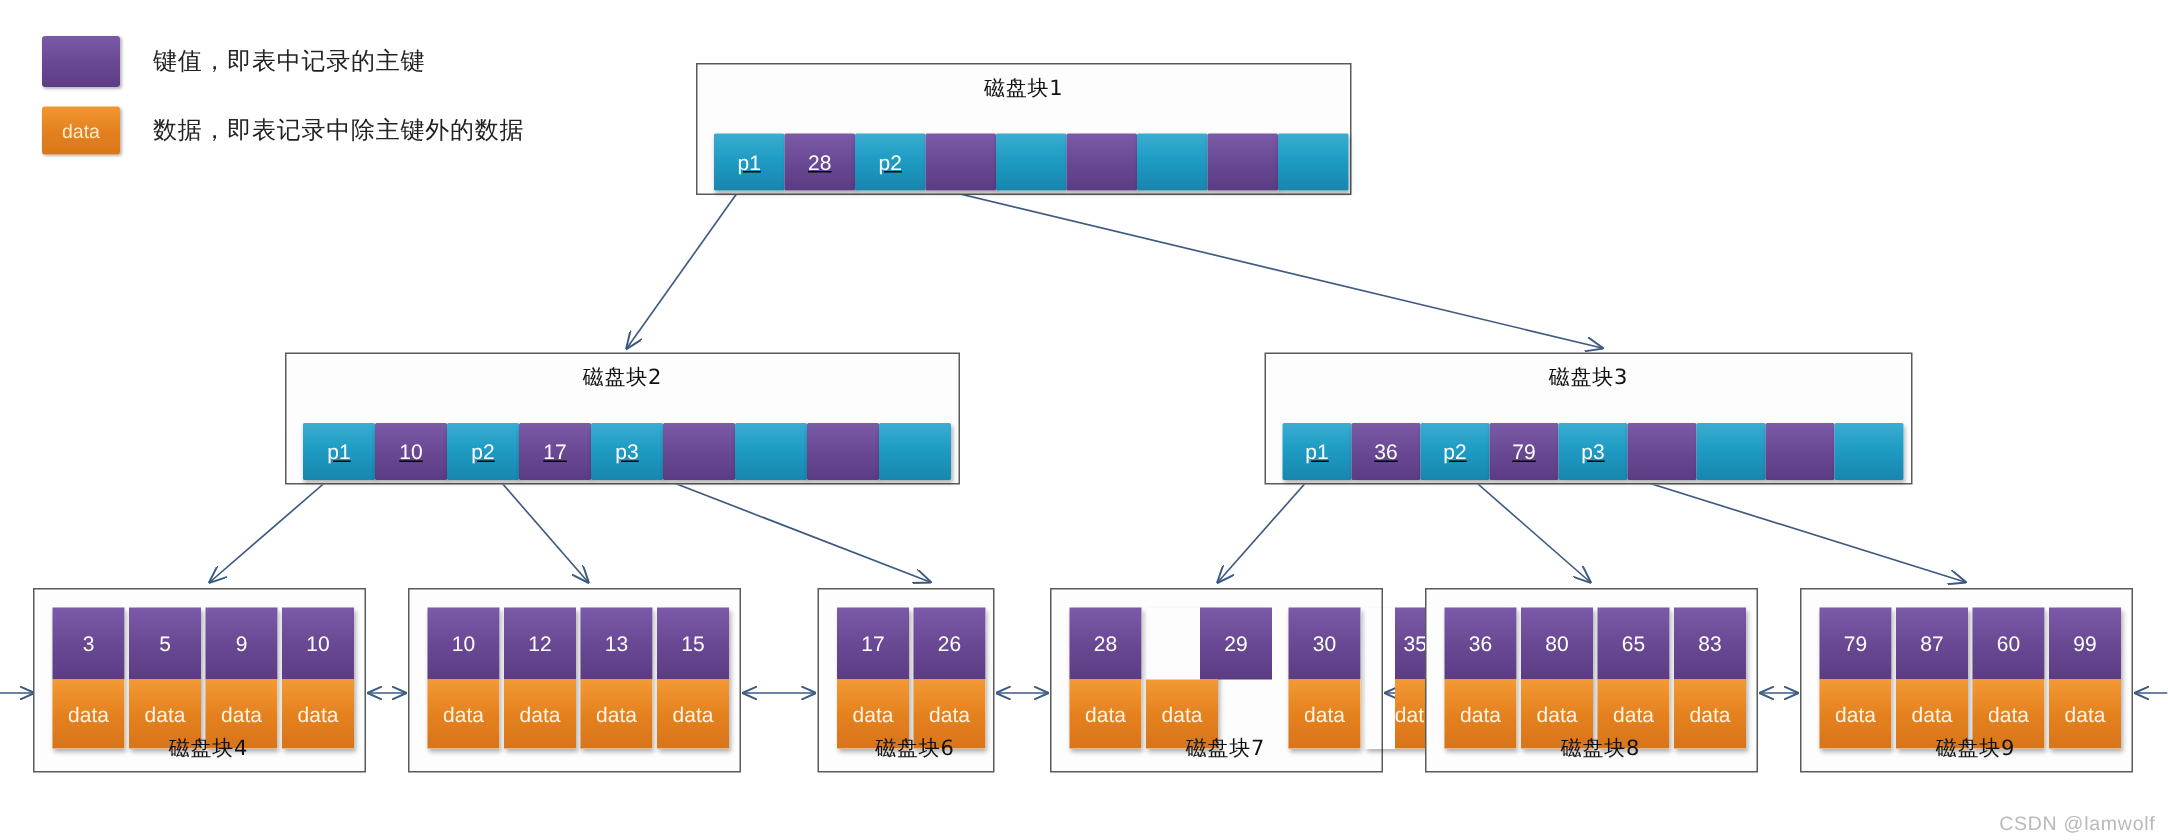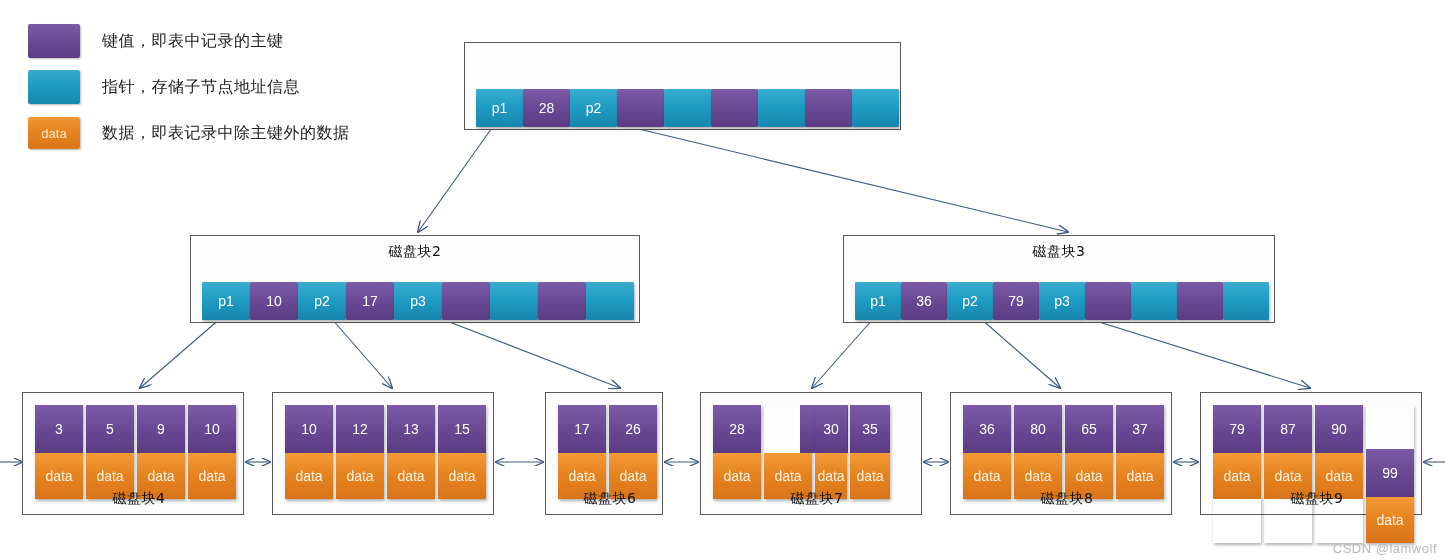--- a/index.html
+++ b/index.html
@@ -48,21 +48,21 @@
     box-shadow:1px 2px 3px rgba(0,0,0,.30);
     border-radius:1px;
     font-family:"Liberation Sans","DejaVu Sans",sans-serif;
   }
   .c-key{background:linear-gradient(180deg,#7b5ba7 0%,#6b4a96 45%,#5b3c83 100%);}
   .c-ptr{background:linear-gradient(180deg,#3aadd0 0%,#1f9cc4 45%,#1886ad 100%);}
   .c-data{background:linear-gradient(180deg,#f29a36 0%,#e5821e 50%,#d8741a 100%);color:#fff4e4;}
 
   
   .inode .node-title{margin-top:7px;}
-  .inode .cells{position:absolute;left:11px;}
+  .inode .cells{position:absolute;left:11px;text-decoration:underline;}
   .inode .cell{height:38px;}
 
   
   .leaf .cells{position:absolute;left:12px;top:12px;gap:3px;}
   .leaf .lcol{display:flex;flex-direction:column;box-shadow:1px 2px 3px rgba(0,0,0,.30);}
   .leaf .lcol .cell{box-shadow:none;border-radius:0;}
   .leaf .lcol .c-key{height:48px;}
   .leaf .lcol .c-data{height:46px;font-size:14px;}
   .leaf .node-title{position:absolute;left:12px;right:0;bottom:6px;}
 
@@ -109,31 +109,28 @@
         <line x1="1445" y1="462" x2="1424" y2="462" marker-end="url(#ahs)"></line>
       </g>
   </svg>
 
   <div class="legend">
     <div class="legend-row">
       <div class="legend-swatch sw-key"></div>
       <div class="legend-text">键值，即表中记录的主键</div>
     </div>
     <div class="legend-row">
-      <div class="legend-swatch sw-ptr"></div>
-      <div class="legend-text">指针，存储子节点地址信息</div>
-    </div>
-    <div class="legend-row">
       <div class="legend-swatch sw-data">data</div>
       <div class="legend-text">数据，即表记录中除主键外的数据</div>
     </div>
   </div>
 
   <div id="node-layer">
       <div class="node inode" style="left: 464px; top: 42px; width: 437px; height: 88px;">
+        <div class="node-title">磁盘块1</div>
         <div class="cells" style="top: 46px;">
           <div class="cell c-ptr" style="width: 47px;">p1</div>
           <div class="cell c-key" style="width: 47px;">28</div>
           <div class="cell c-ptr" style="width: 47px;">p2</div>
           <div class="cell c-key" style="width: 47px;"></div>
           <div class="cell c-ptr" style="width: 47px;"></div>
           <div class="cell c-key" style="width: 47px;"></div>
           <div class="cell c-ptr" style="width: 47px;"></div>
           <div class="cell c-key" style="width: 47px;"></div>
           <div class="cell c-ptr" style="width: 47px;"></div>
@@ -224,25 +221,25 @@
       <div class="node leaf" style="left: 700px; top: 392px; width: 222px; height: 123px;">
         <div class="cells">
           <div class="lcol" style="width: 48px;">
             <div class="cell c-key" style="width: 100%;">28</div>
             <div class="cell c-data" style="width: 100%;">data</div>
           </div>
           <div class="lcol" style="width: 48px;">
             <div class="cell c-key" style="width: 100%; margin-left: 36px;">29</div>
             <div class="cell c-data" style="width: 100%;">data</div>
           </div>
-          <div class="lcol" style="width: 32px;">
+          <div class="lcol" style="width: 48px; margin-left: 44px;">
             <div class="cell c-key" style="width: 100%;">30</div>
             <div class="cell c-data" style="width: 100%;">data</div>
           </div>
-          <div class="lcol" style="width: 40px;">
+          <div class="lcol" style="width: 27px; padding-left: 20px;">
             <div class="cell c-key" style="width: 100%;">35</div>
             <div class="cell c-data" style="width: 100%;">data</div>
           </div>
         </div>
         <div class="node-title">磁盘块7</div>
       </div>
       <div class="node leaf" style="left: 950px; top: 392px; width: 222px; height: 123px;">
         <div class="cells">
           <div class="lcol" style="width: 48px;">
             <div class="cell c-key" style="width: 100%;">36</div>
@@ -250,42 +247,42 @@
           </div>
           <div class="lcol" style="width: 48px;">
             <div class="cell c-key" style="width: 100%;">80</div>
             <div class="cell c-data" style="width: 100%;">data</div>
           </div>
           <div class="lcol" style="width: 48px;">
             <div class="cell c-key" style="width: 100%;">65</div>
             <div class="cell c-data" style="width: 100%;">data</div>
           </div>
           <div class="lcol" style="width: 48px;">
-            <div class="cell c-key" style="width: 100%;">37</div>
+            <div class="cell c-key" style="width: 100%;">83</div>
             <div class="cell c-data" style="width: 100%;">data</div>
           </div>
         </div>
         <div class="node-title">磁盘块8</div>
       </div>
       <div class="node leaf" style="left: 1200px; top: 392px; width: 222px; height: 123px;">
         <div class="cells">
           <div class="lcol" style="width: 48px;">
             <div class="cell c-key" style="width: 100%;">79</div>
             <div class="cell c-data" style="width: 100%;">data</div>
           </div>
           <div class="lcol" style="width: 48px;">
             <div class="cell c-key" style="width: 100%;">87</div>
             <div class="cell c-data" style="width: 100%;">data</div>
           </div>
           <div class="lcol" style="width: 48px;">
-            <div class="cell c-key" style="width: 100%;">90</div>
-            <div class="cell c-data" style="width: 100%;">data</div>
-          </div>
-          <div class="lcol" style="width: 48px;">
-            <div class="cell c-key" style="width: 100%; margin-top: 44px;">99</div>
+            <div class="cell c-key" style="width: 100%;">60</div>
+            <div class="cell c-data" style="width: 100%;">data</div>
+          </div>
+          <div class="lcol" style="width: 48px;">
+            <div class="cell c-key" style="width: 100%;">99</div>
             <div class="cell c-data" style="width: 100%;">data</div>
           </div>
         </div>
         <div class="node-title">磁盘块9</div>
       </div>
     </div>
 
   <div class="wm">CSDN @lamwolf</div>
 </div>
 

